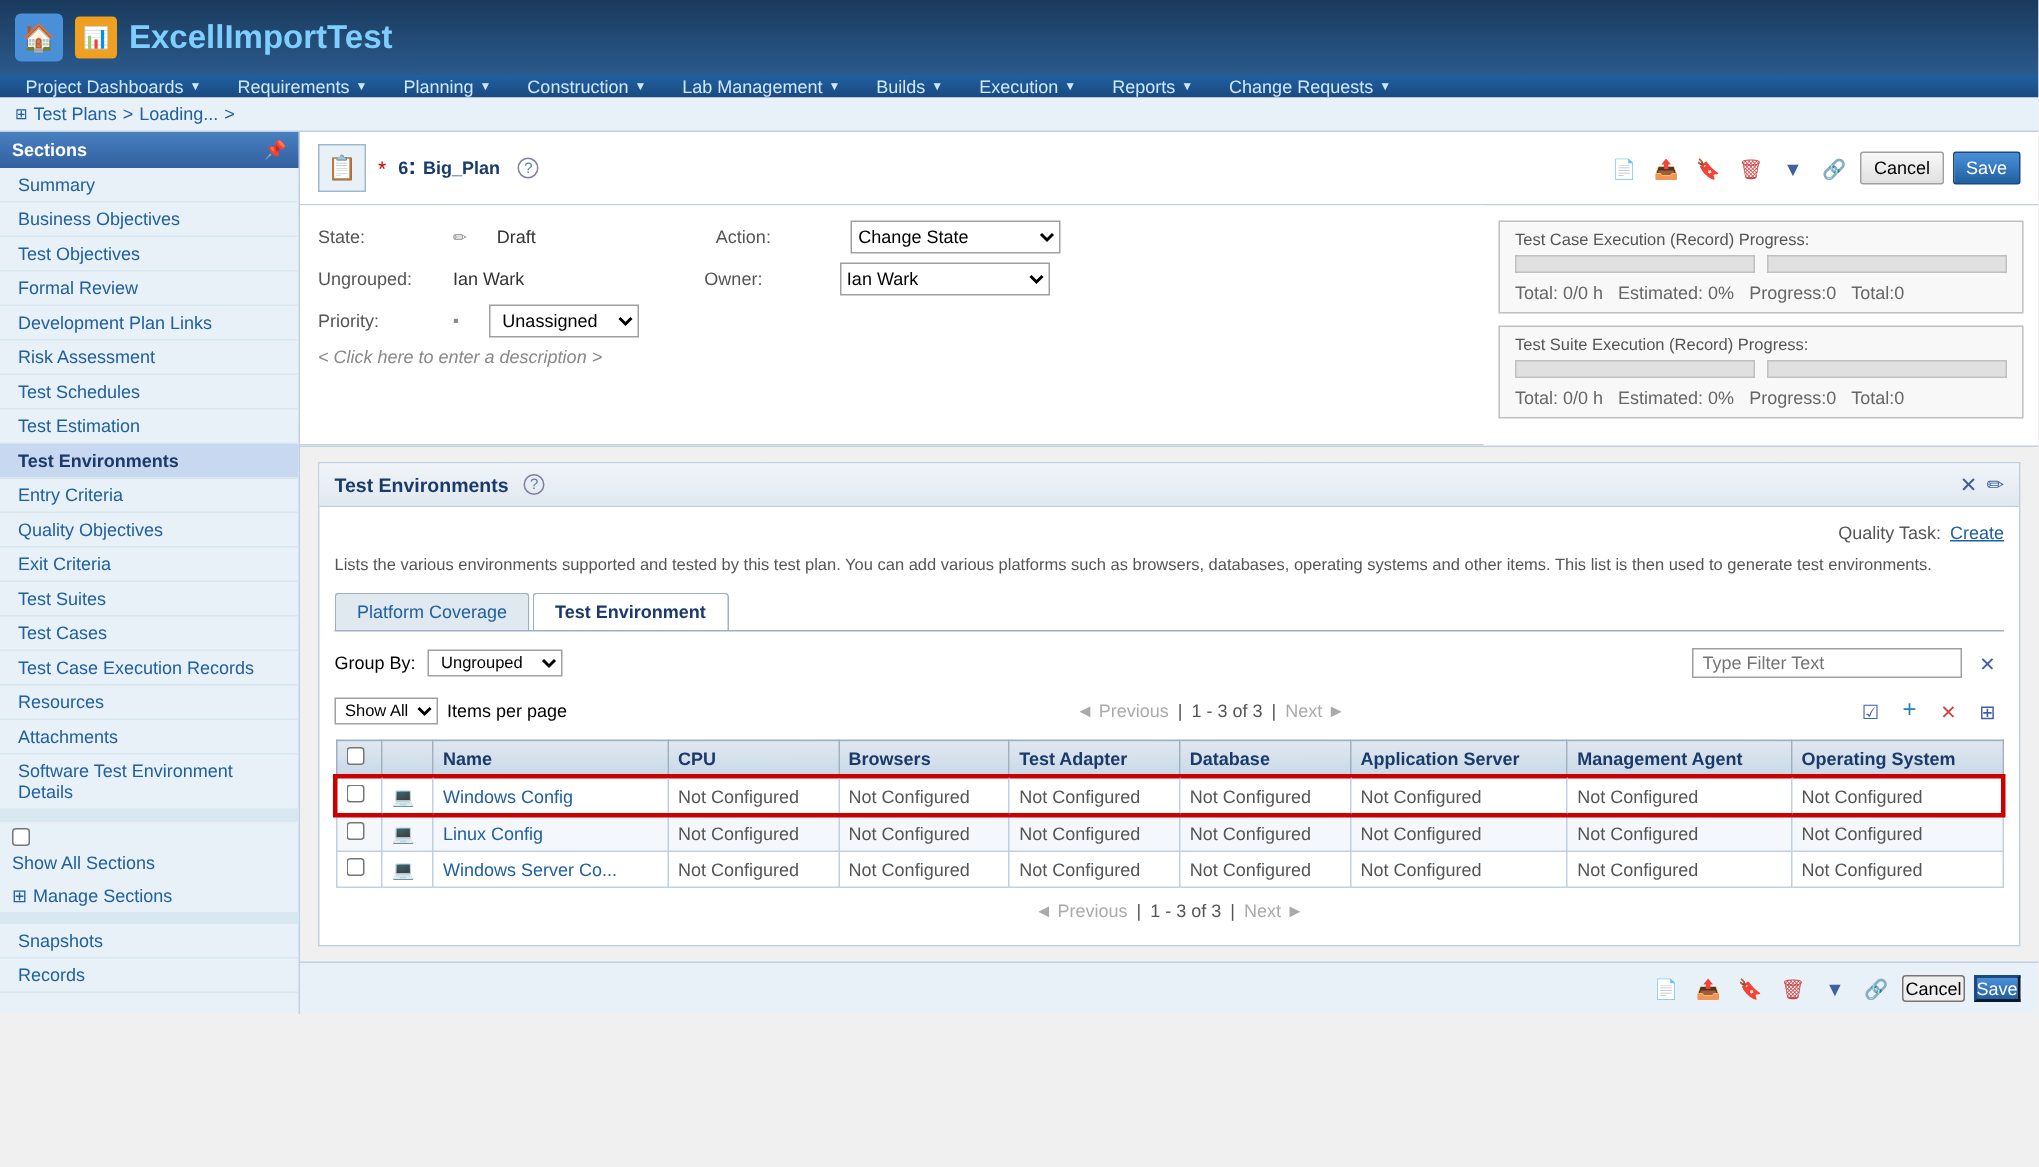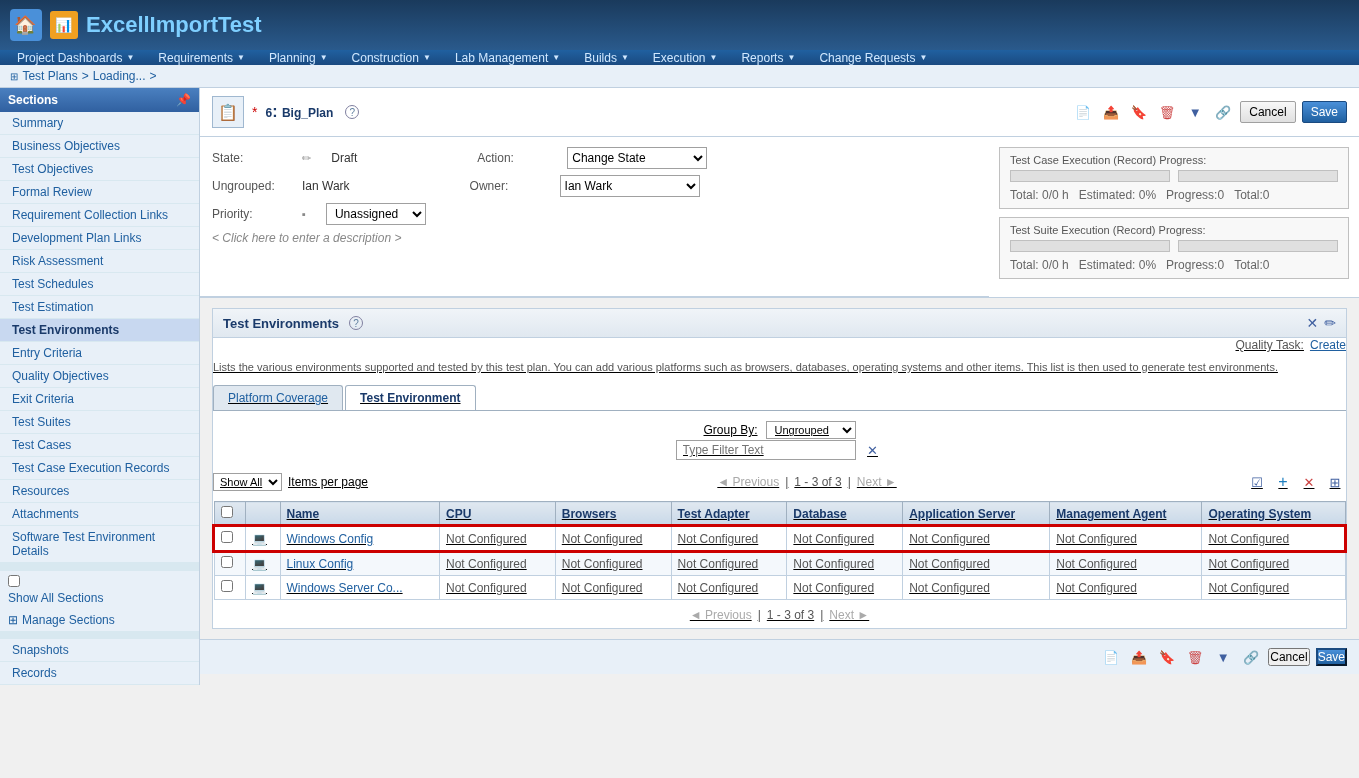--- a/index.html
+++ b/index.html
@@ -187,21 +187,21 @@
     .panel-header {
       background: linear-gradient(to bottom, #f0f4f8, #e0e8f0);
       border-bottom: 1px solid #c0d0e0;
       padding: 6px 10px;
       display: flex; align-items: center; justify-content: space-between;
     }
     .panel-title { font-weight: bold; color: #1a3a6a; font-size: 13px; }
     .panel-icons { display: flex; gap: 6px; }
     .panel-icon { font-size: 14px; cursor: pointer; color: #4060a0; }
 
-    .panel-body { padding: 0; text-decoration: underline; }
+    .panel-body { padding: 10px; }
 
     .panel-description { font-size: 11px; color: #555; margin-bottom: 10px; line-height: 1.4; }
 
     .quality-task-row {
       display: flex; align-items: center; justify-content: flex-end;
       margin-bottom: 8px; gap: 6px; font-size: 11px;
     }
     .quality-task-label { color: #555; }
     .quality-task-link { color: #2060a0; cursor: pointer; text-decoration: underline; }
 
@@ -217,21 +217,20 @@
       font-size: 12px;
       margin-right: 2px;
       border-radius: 3px 3px 0 0;
     }
     .tab.active { background: white; color: #1a3a6a; font-weight: bold; }
 
     
     .toolbar-row {
       display: flex; align-items: center; justify-content: space-between;
       margin-bottom: 8px;
-      flex-direction: column;
     }
     .toolbar-left { display: flex; align-items: center; gap: 8px; }
     .toolbar-right { display: flex; align-items: center; gap: 6px; }
     .filter-text-box {
       padding: 2px 6px;
       border: 1px solid #a0a0a0;
       width: 180px;
       color: #888;
     }
 
@@ -368,23 +367,20 @@
       <span>Summary</span>
     </div>
     <div class="sidebar-item">
       <span>Business Objectives</span>
     </div>
     <div class="sidebar-item">
       <span>Test Objectives</span>
     </div>
     <div class="sidebar-item">
       <span>Formal Review</span>
-    </div>
-    <div class="sidebar-item">
-      <span>Requirement Collection Links</span>
     </div>
     <div class="sidebar-item">
       <span>Development Plan Links</span>
     </div>
     <div class="sidebar-item">
       <span>Risk Assessment</span>
     </div>
     <div class="sidebar-item">
       <span>Test Schedules</span>
     </div>

